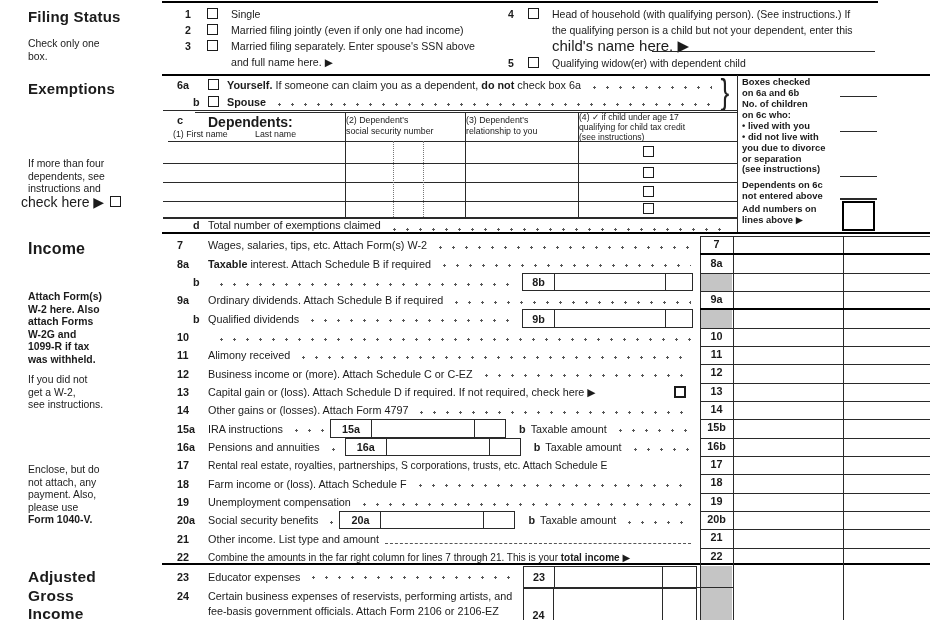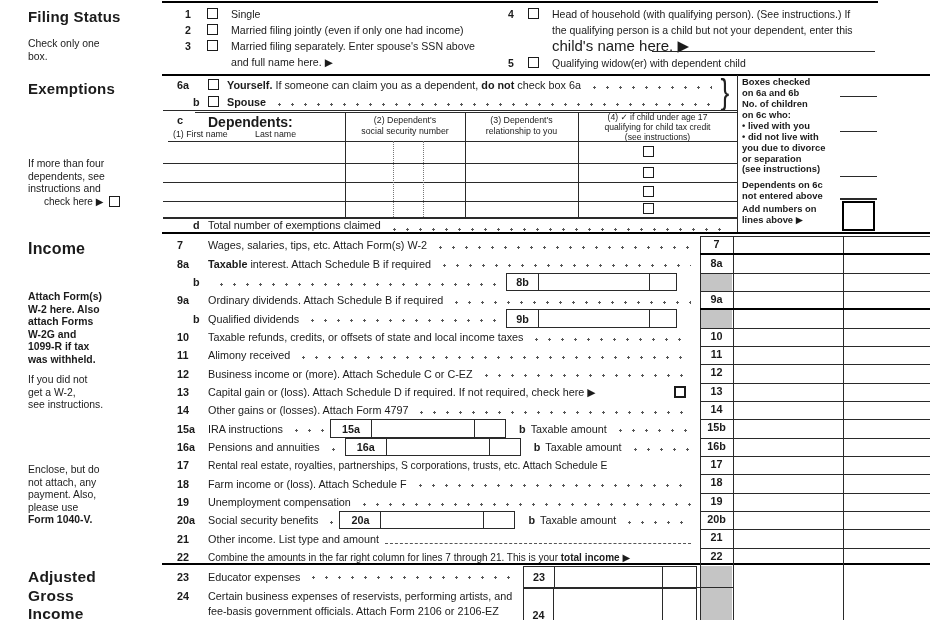--- a/index.html
+++ b/index.html
@@ -21,28 +21,28 @@
         background:radial-gradient(circle,#555 1.05px,transparent 1.35px) left 10px/13px 3px repeat-x}
   .dfix34{flex:0 0 34px}.dfix12{flex:0 0 12px}.dfix8{flex:0 0 8px}
   .flexfill{flex:1 1 auto}
   .cb{width:11px;height:11px;border:1.5px solid #1b1b1b;box-sizing:border-box;background:#fff;flex:none}
   .cbm{margin-right:13px}
   .cb13{width:12px;height:12px;border-width:2px;margin-right:11px}
   .ibox{display:flex;align-self:stretch;border:1px solid #2a2a2a;box-sizing:border-box;font-size:10.8px}
   .ibox .lab{border-right:1px solid #2a2a2a;font-weight:bold;display:flex;align-items:center;justify-content:center}
   .ibox .amt{flex:1 1 auto}
   .ibox .cents{border-left:1px solid #2a2a2a}
-  .w8b{flex:0 0 171px;margin-right:20px}.w8b .lab{flex:0 0 31px}.w8b .cents{flex:0 0 26px}
+  .w8b{flex:0 0 171px;margin-right:4px}.w8b .lab{flex:0 0 31px}.w8b .cents{flex:0 0 26px}
   .wira{flex:0 0 176px}.wira .lab{flex:0 0 40px}.wira .cents{flex:0 0 30px}
   .bml{margin-left:13px;margin-right:5px;font-weight:bold}
   .rnum{position:absolute;left:701px;width:31px;text-align:center;font-weight:bold;font-size:10.8px}
   .gray{position:absolute;background:#c5c5c5}
   .fs104{font-size:10.3px}.fs101{font-size:10px}
   .dashfill{flex:1 1 auto;align-self:flex-end;margin:0 6px 4px 6px;border-bottom:1.2px dashed #555;height:0}
-  .hdr{position:absolute;font-size:8.8px;line-height:10.5px;text-align:center;white-space:pre-line}
+  .hdr{position:absolute;font-size:8.8px;line-height:10.5px;text-align:left;white-space:pre-line}
   .sb{position:absolute;font-size:9.4px;line-height:10.8px;font-weight:bold;white-space:pre-line}
   .fsrow{position:absolute;display:flex;align-items:center;font-size:10.6px;white-space:nowrap;height:15px}
   .fsnum{flex:0 0 22px;font-weight:bold}
   .brace{position:absolute;font-size:35px;font-weight:200;color:#222;transform:scaleX(.75)}
   b{font-weight:bold}
 </style>
 </head>
 <body>
 
 <div class="page">
@@ -53,21 +53,21 @@
   <div class="hl2" style="left:162px;top:563px;width:768px"></div>
 
   <div class="sect" style="left:28px;top:8px">Filing Status</div>
   <div class="note" style="left:28px;top:38px">Check only one
 box.</div>
 
   <div class="sect" style="left:28px;top:80px">Exemptions</div>
   <div class="note" style="left:28px;top:158px">If more than four
 dependents, see
 instructions and</div>
-  <div class="row" style="left:44px;top:194px;width:130px;height:15px;font-size:10px">
+  <div class="row" style="left:21px;top:194px;width:130px;height:15px;font-size:14px">
     <span>check here ▶</span>
     <span class="cb" style="margin-left:6px"></span>
   </div>
 
   <div class="sect" style="left:28px;top:240px;font-size:16px">Income</div>
   <div class="note noteb" style="left:28px;top:291px">Attach Form(s)
 W-2 here. Also
 attach Forms
 W-2G and
 1099-R if tax
@@ -264,21 +264,20 @@
     <span class="desc"><span>Qualified dividends</span></span>
     <span class="dots"></span>
     <span class="ibox w8b">
       <span class="lab">9b</span>
       <span class="amt"></span>
       <span class="cents"></span>
     </span>
   </div>
   <div class="row" style="left:162px;top:328px;width:535px;height:18px">
     <span class="lnum">10</span>
-    <span class="desc"><span>Taxable refunds, credits, or offsets of state and local income taxes</span></span>
     <span class="dots"></span>
   </div>
   <div class="row" style="left:162px;top:346px;width:535px;height:18px">
     <span class="lnum">11</span>
     <span class="desc"><span>Alimony received</span></span>
     <span class="dots"></span>
   </div>
   <div class="row" style="left:162px;top:364px;width:535px;height:19px">
     <span class="lnum">12</span>
     <span class="desc"><span>Business income or (more). Attach Schedule C or C-EZ</span></span>

